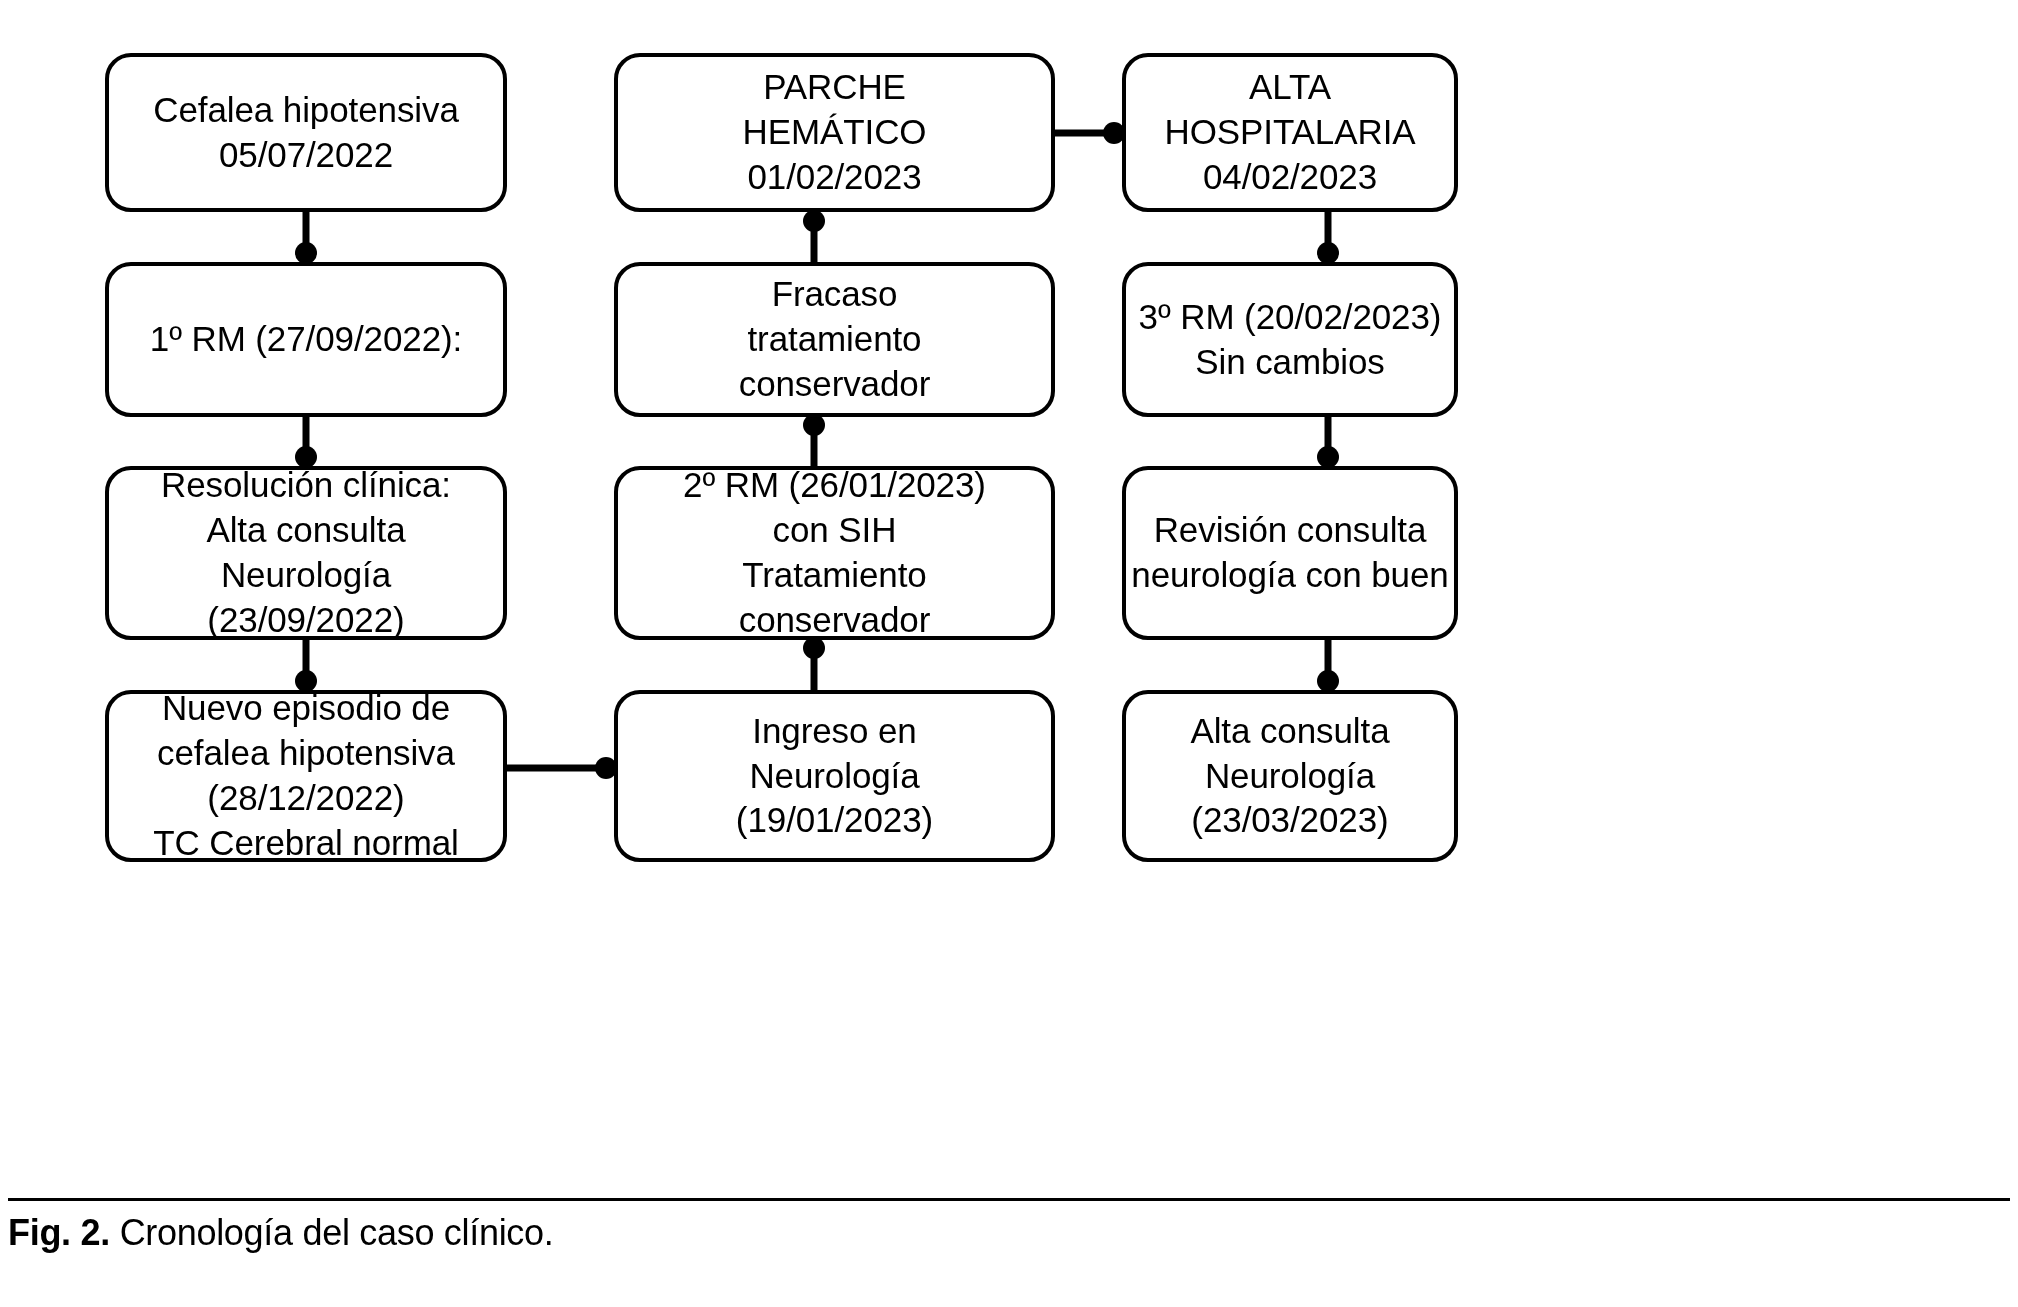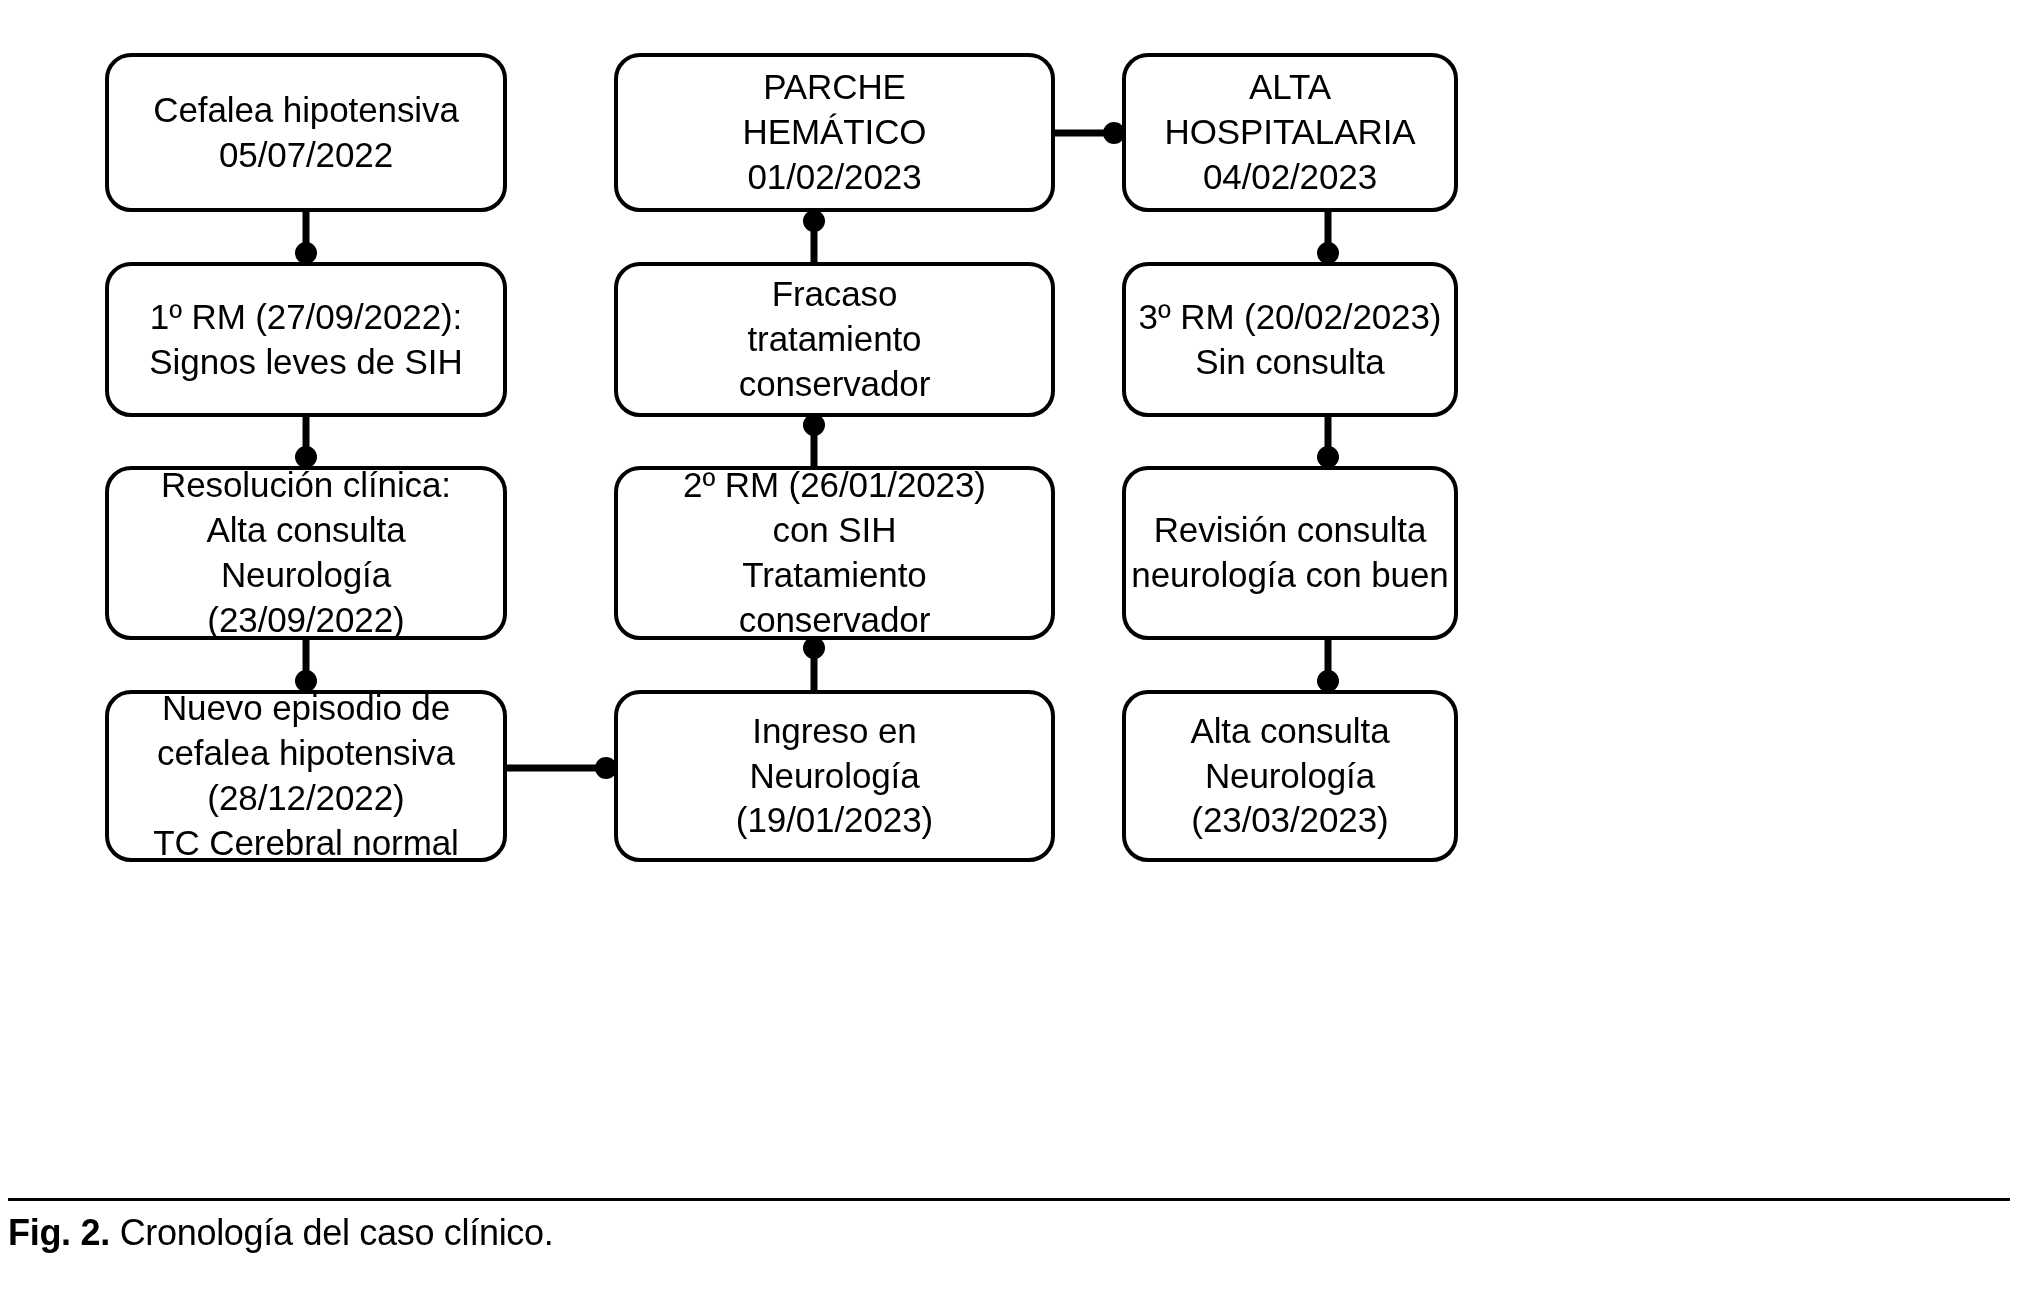--- a/index.html
+++ b/index.html
@@ -106,21 +106,20 @@
     </g>
   </svg>
 
   <div class="node c1 r1">
     <span class="ln">Cefalea hipotensiva</span>
     <span class="ln">05/07/2022</span>
   </div>
 
   <div class="node c1 r2">
     <span class="ln">1º RM (27/09/2022):</span>
-    <span class="ln">Signos leves de SIH</span>
   </div>
 
   <div class="node c1 r3">
     <span class="ln">Resolución clínica:</span>
     <span class="gap"></span>
     <span class="ln">Alta consulta</span>
     <span class="ln">Neurología</span>
     <span class="ln">(23/09/2022)</span>
   </div>
 
@@ -159,21 +158,21 @@
   </div>
 
   <div class="node c3 r1">
     <span class="ln">ALTA</span>
     <span class="ln">HOSPITALARIA</span>
     <span class="ln">04/02/2023</span>
   </div>
 
   <div class="node c3 r2">
     <span class="ln">3º RM (20/02/2023)</span>
-    <span class="ln">Sin consulta</span>
+    <span class="ln">Sin cambios</span>
   </div>
 
   <div class="node c3 r3">
     <span class="ln">Revisión consulta</span>
     <span class="ln">neurología con buen</span>
   </div>
 
   <div class="node c3 r4">
     <span class="ln">Alta consulta</span>
     <span class="ln">Neurología</span>

